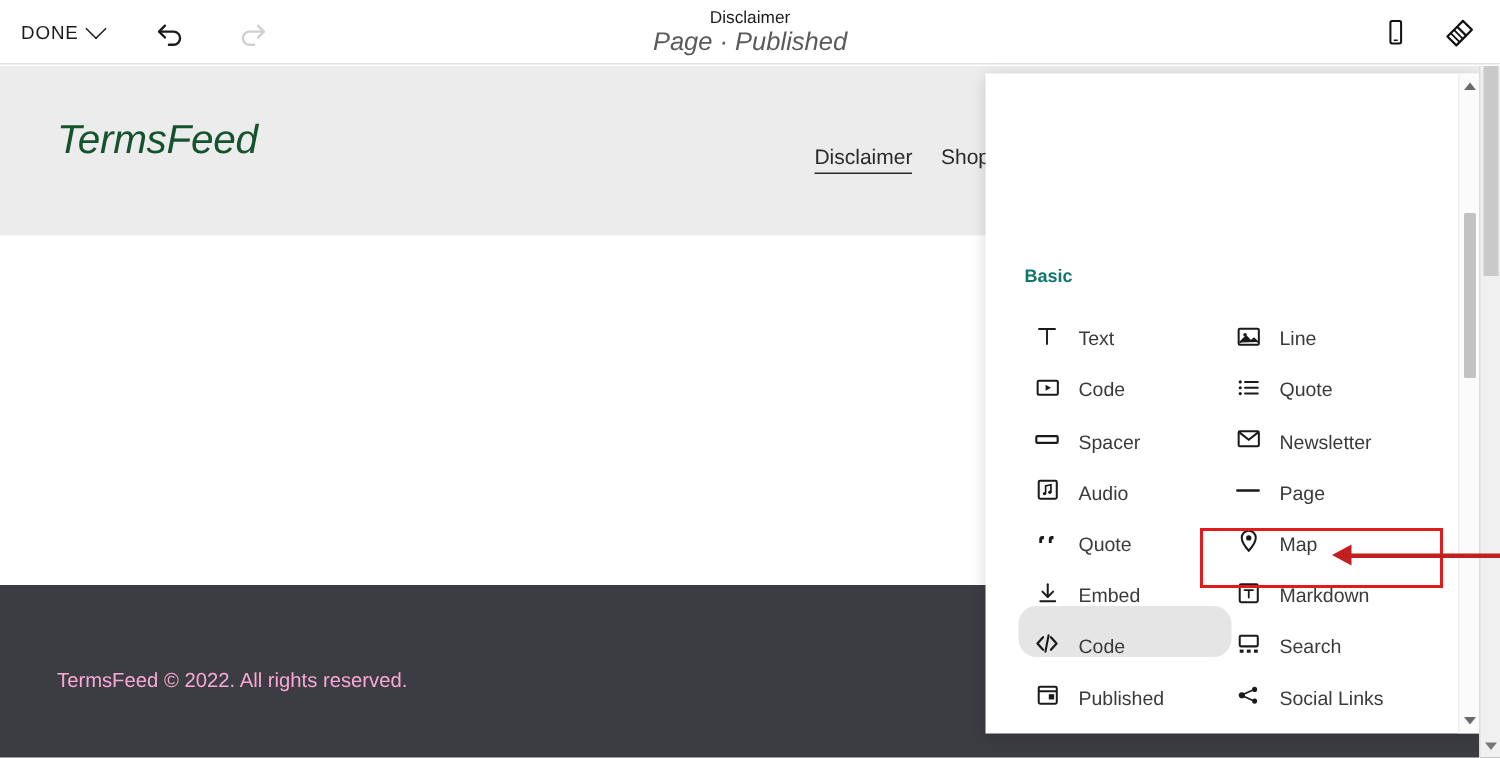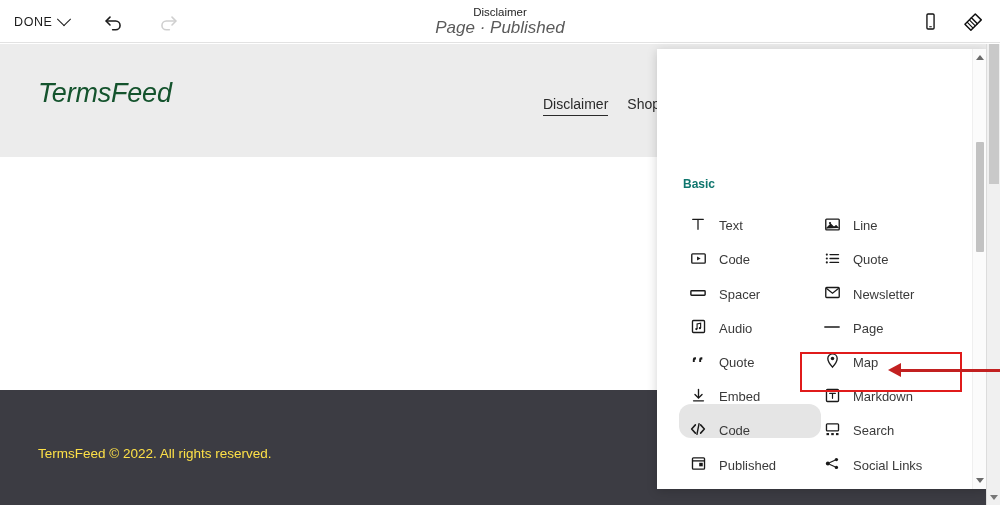--- a/index.html
+++ b/index.html
@@ -93,21 +93,21 @@
   }
   .site-footer {
     position: absolute;
     left: 0; top: 390px;
     width: 1000px; height: 115px;
     background: #3c3c43;
   }
   .footer-text {
     position: absolute;
     left: 38px; top: 56px;
-    font-size: 13.5px; color: #fde047;
+    font-size: 13.5px; color: #f9a8d4;
   }
 
   
   .panel {
     position: absolute;
     left: 657px; top: 49px;
     width: 329px; height: 440px;
     background: #ffffff;
     box-shadow: 0 2px 10px rgba(0,0,0,.18);
     box-sizing: border-box;

